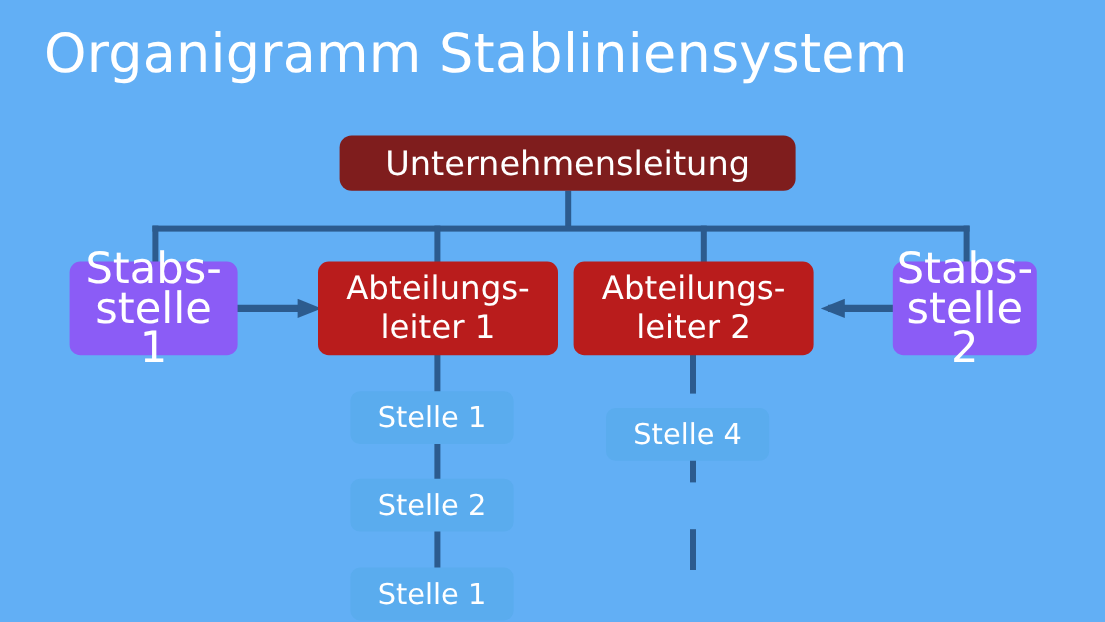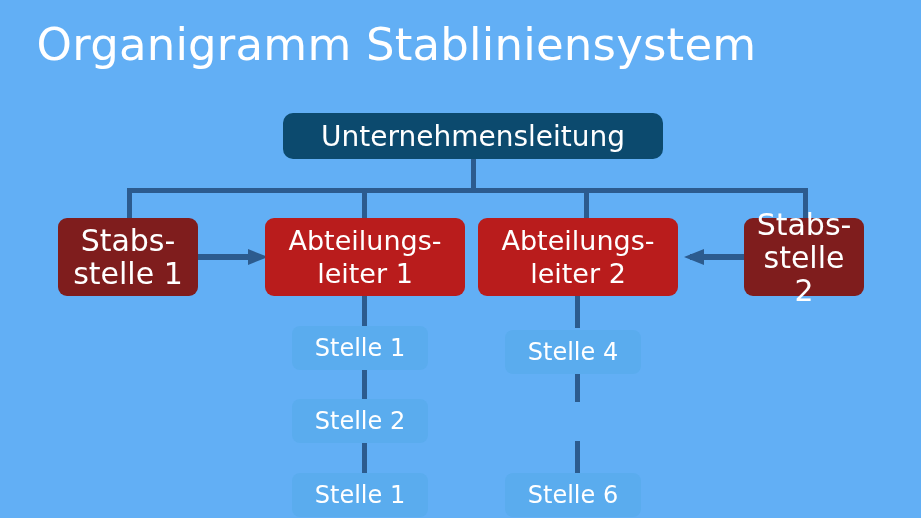--- a/index.html
+++ b/index.html
@@ -36,27 +36,27 @@
     display: flex;
     align-items: center;
     justify-content: center;
     text-align: center;
     color: #ffffff;
     border-radius: 9px;
     z-index: 3;
     padding: 0 6px;
   }
   .node-root {
-    background: #0c4a6e;
+    background: #7f1d1d;
     font-size: 28px;
     border-radius: 10px;
   }
   .node-staff {
-    background: #7f1d1d;
-    font-size: 30px;
+    background: #8b5cf6;
+    font-size: 36px;
     line-height: 33px;
   }
   .node-dept {
     background: #b91c1c;
     font-size: 27px;
     line-height: 33px;
   }
   .node-pos {
     background: #5aacee;
     font-size: 24px;
@@ -143,20 +143,17 @@
   <div class="node node-pos" style="left:292px; top:326px; width:136px; height:44px;">
     <span class="lbl">Stelle 1</span>
   </div>
   <div class="node node-pos" style="left:292px; top:399px; width:136px; height:44px;">
     <span class="lbl">Stelle 2</span>
   </div>
   <div class="node node-pos" style="left:292px; top:473px; width:136px; height:44px;">
     <span class="lbl">Stelle 1</span>
   </div>
 
-  <div class="node node-pos" style="left:505px; top:330px; width:136px; height:44px;text-align:center;">
+  <div class="node node-pos" style="left:505px; top:340px; width:136px; height:44px;text-align:center;">
     <span class="lbl">Stelle 4</span>
-  </div>
-  <div class="node node-pos" style="left:505px; top:473px; width:136px; height:44px;">
-    <span class="lbl">Stelle 6</span>
   </div>
 
 </div>
 
 </body></html>

